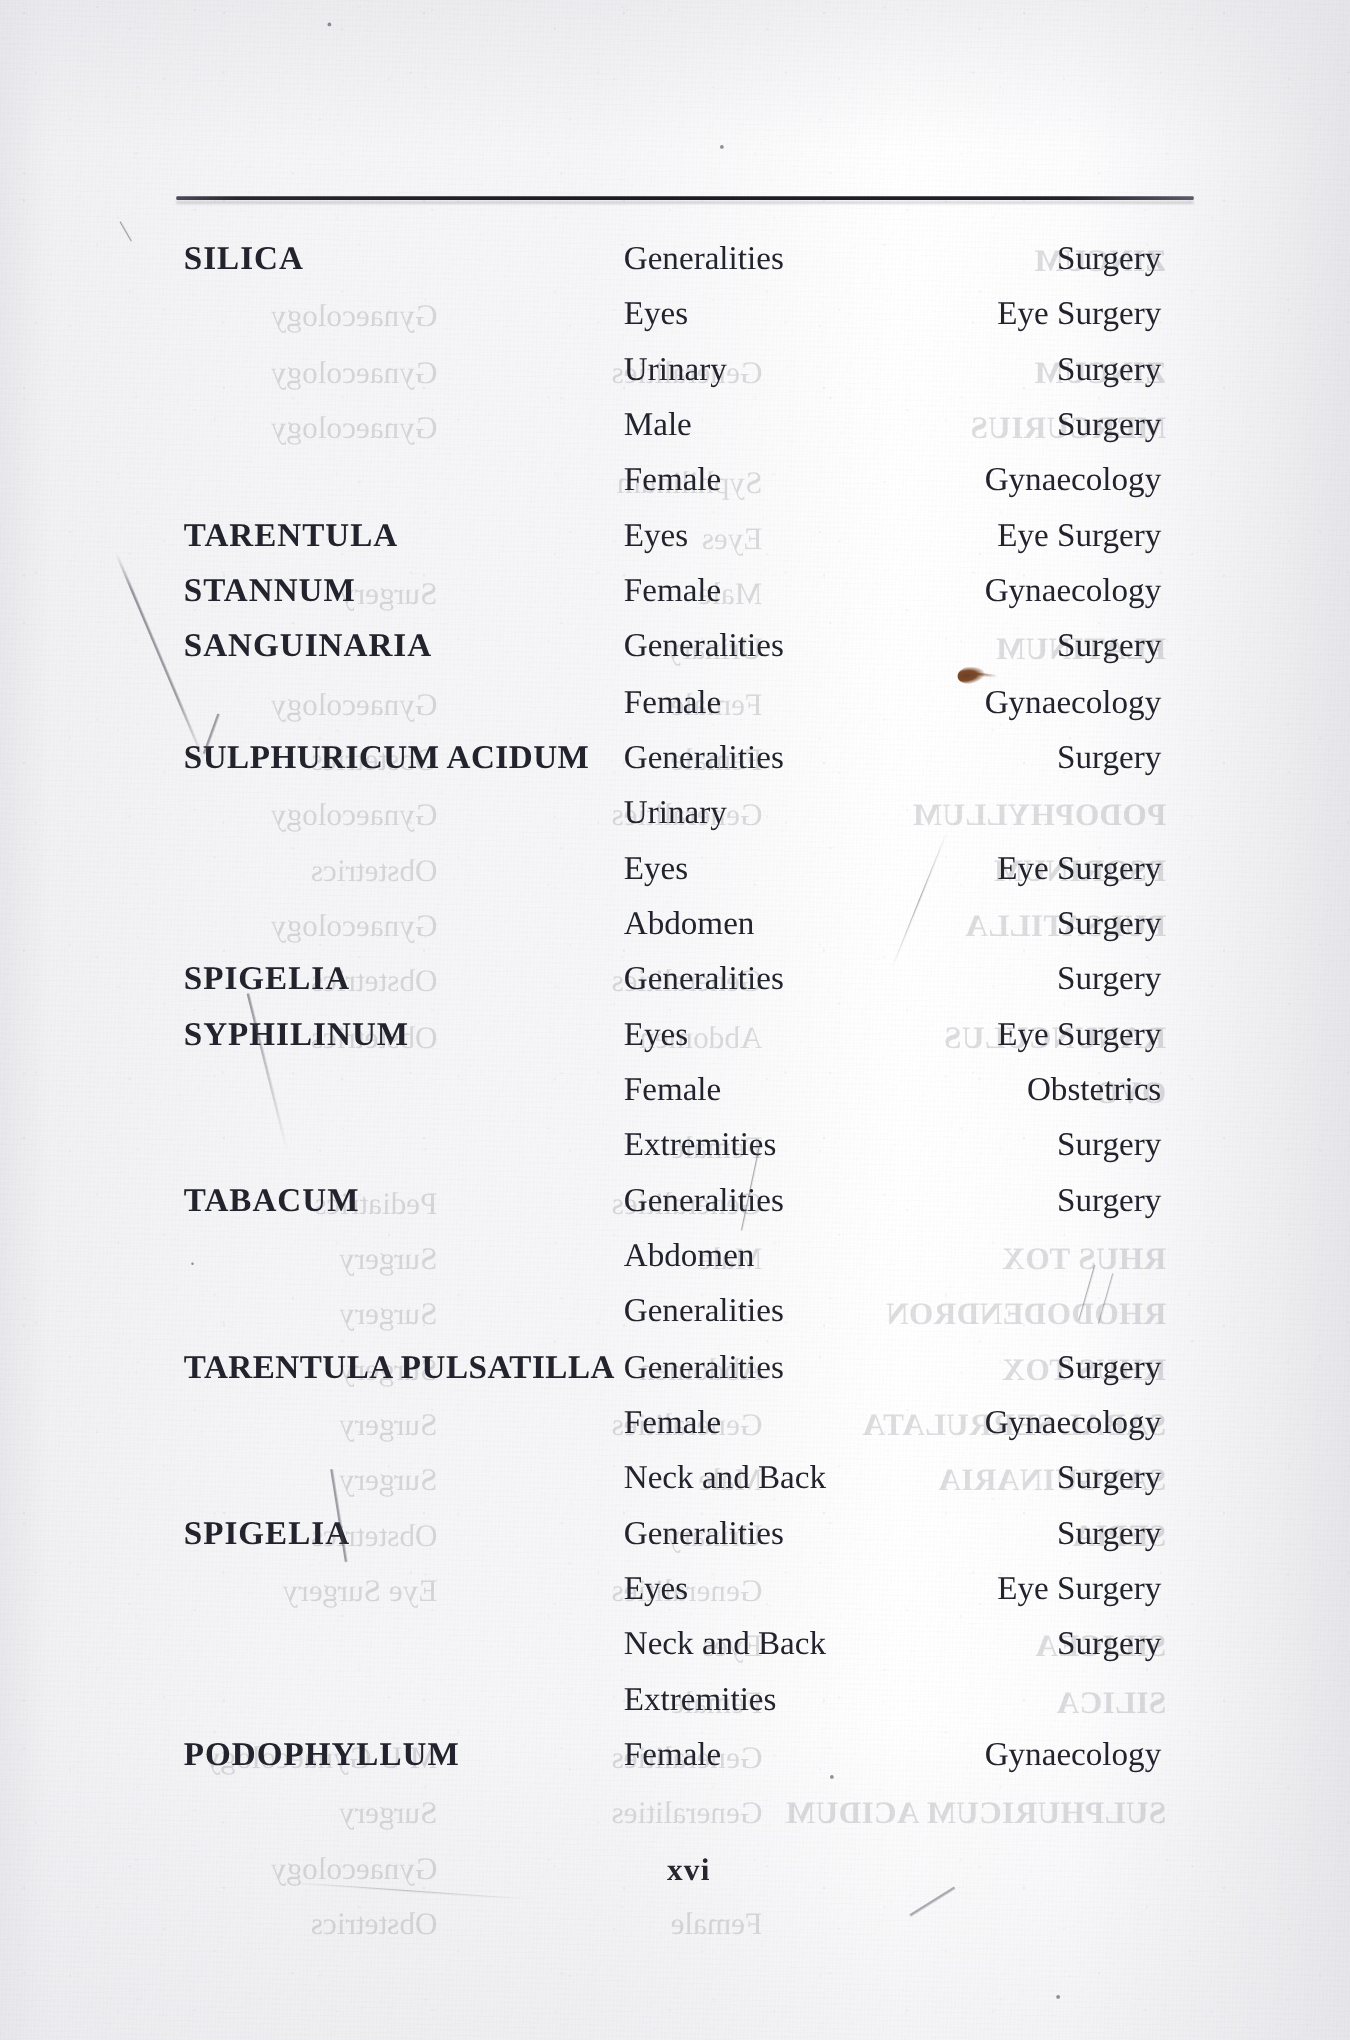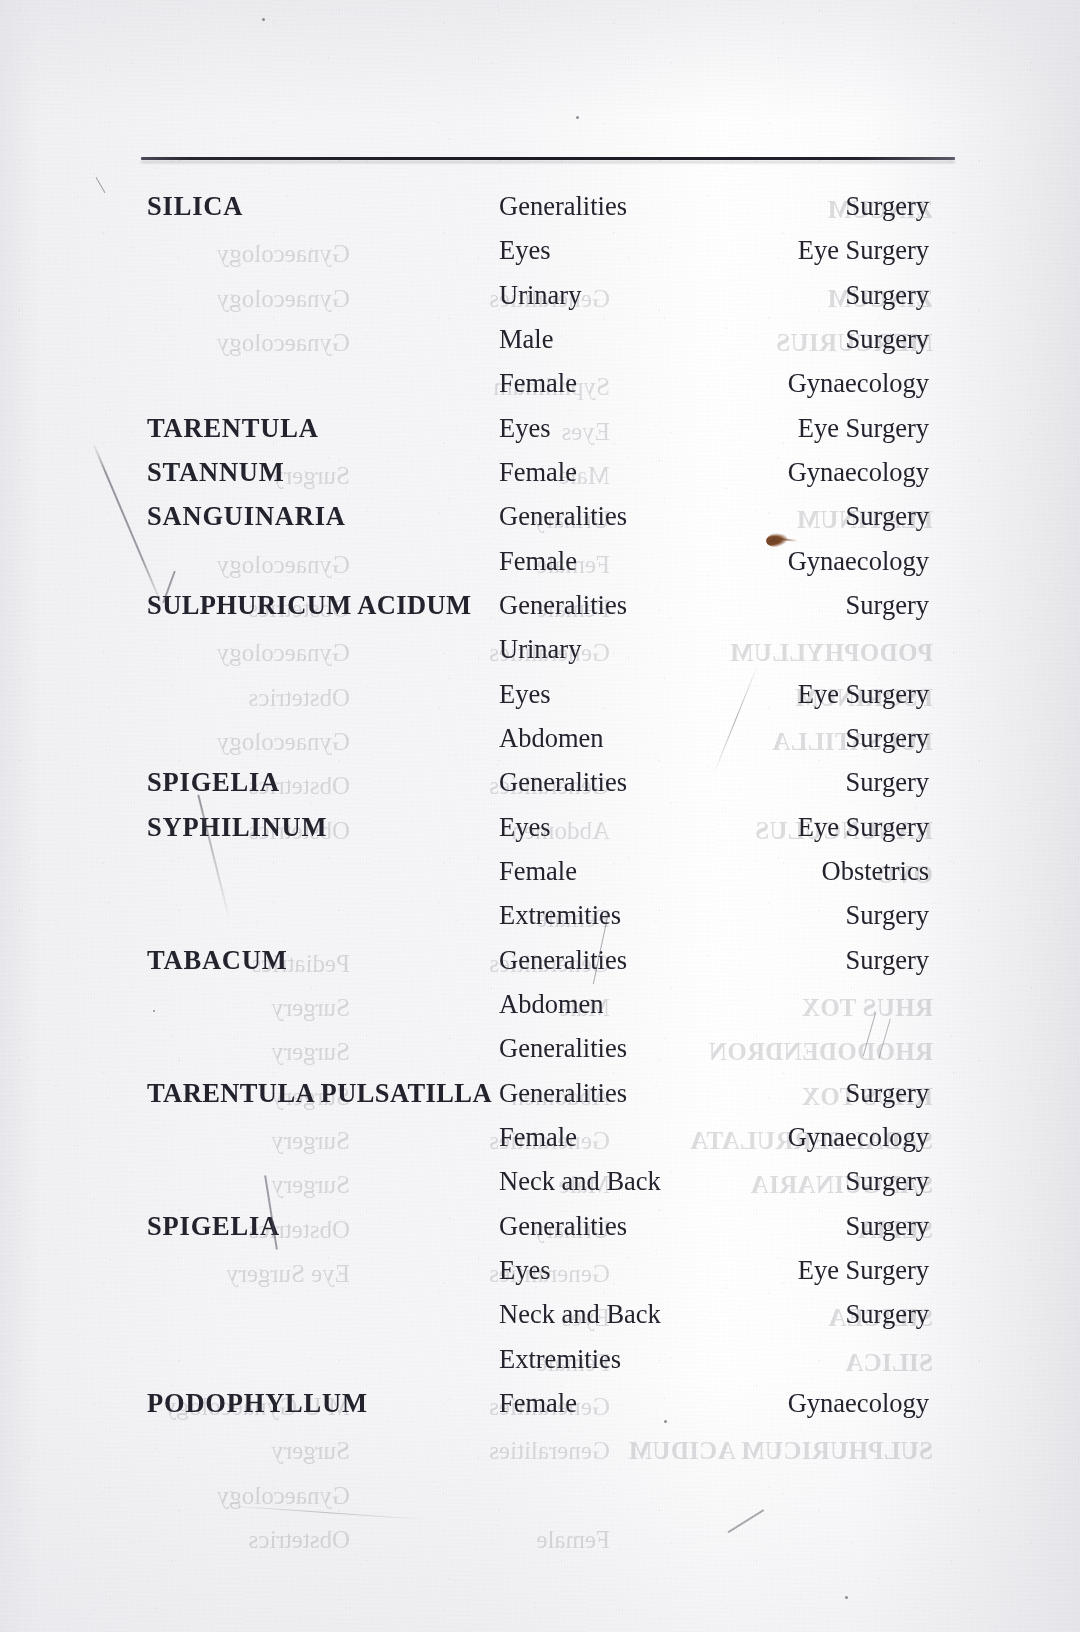--- a/index.html
+++ b/index.html
@@ -484,20 +484,23 @@
           <div class="c-section">Extremities</div>
           <div class="c-dept"></div>
         </div>
         <div class="row" style="top: 1387.91px;">
           <div class="c-remedy">PODOPHYLLUM</div>
           <div class="c-section">Female</div>
           <div class="c-dept">Gynaecology</div>
         </div>
       </div>
 
+    <div class="folio">
+      <span>xvi</span>
+    </div>
   </div>
 
   <div class="mark pencil-9"></div>
   <div class="mark pencil-1"></div>
   <div class="mark pencil-2"></div>
   <div class="mark pencil-3"></div>
   <div class="mark pencil-4"></div>
   <div class="mark pencil-5"></div>
   <div class="mark pencil-6"></div>
   <div class="mark pencil-7"></div>

